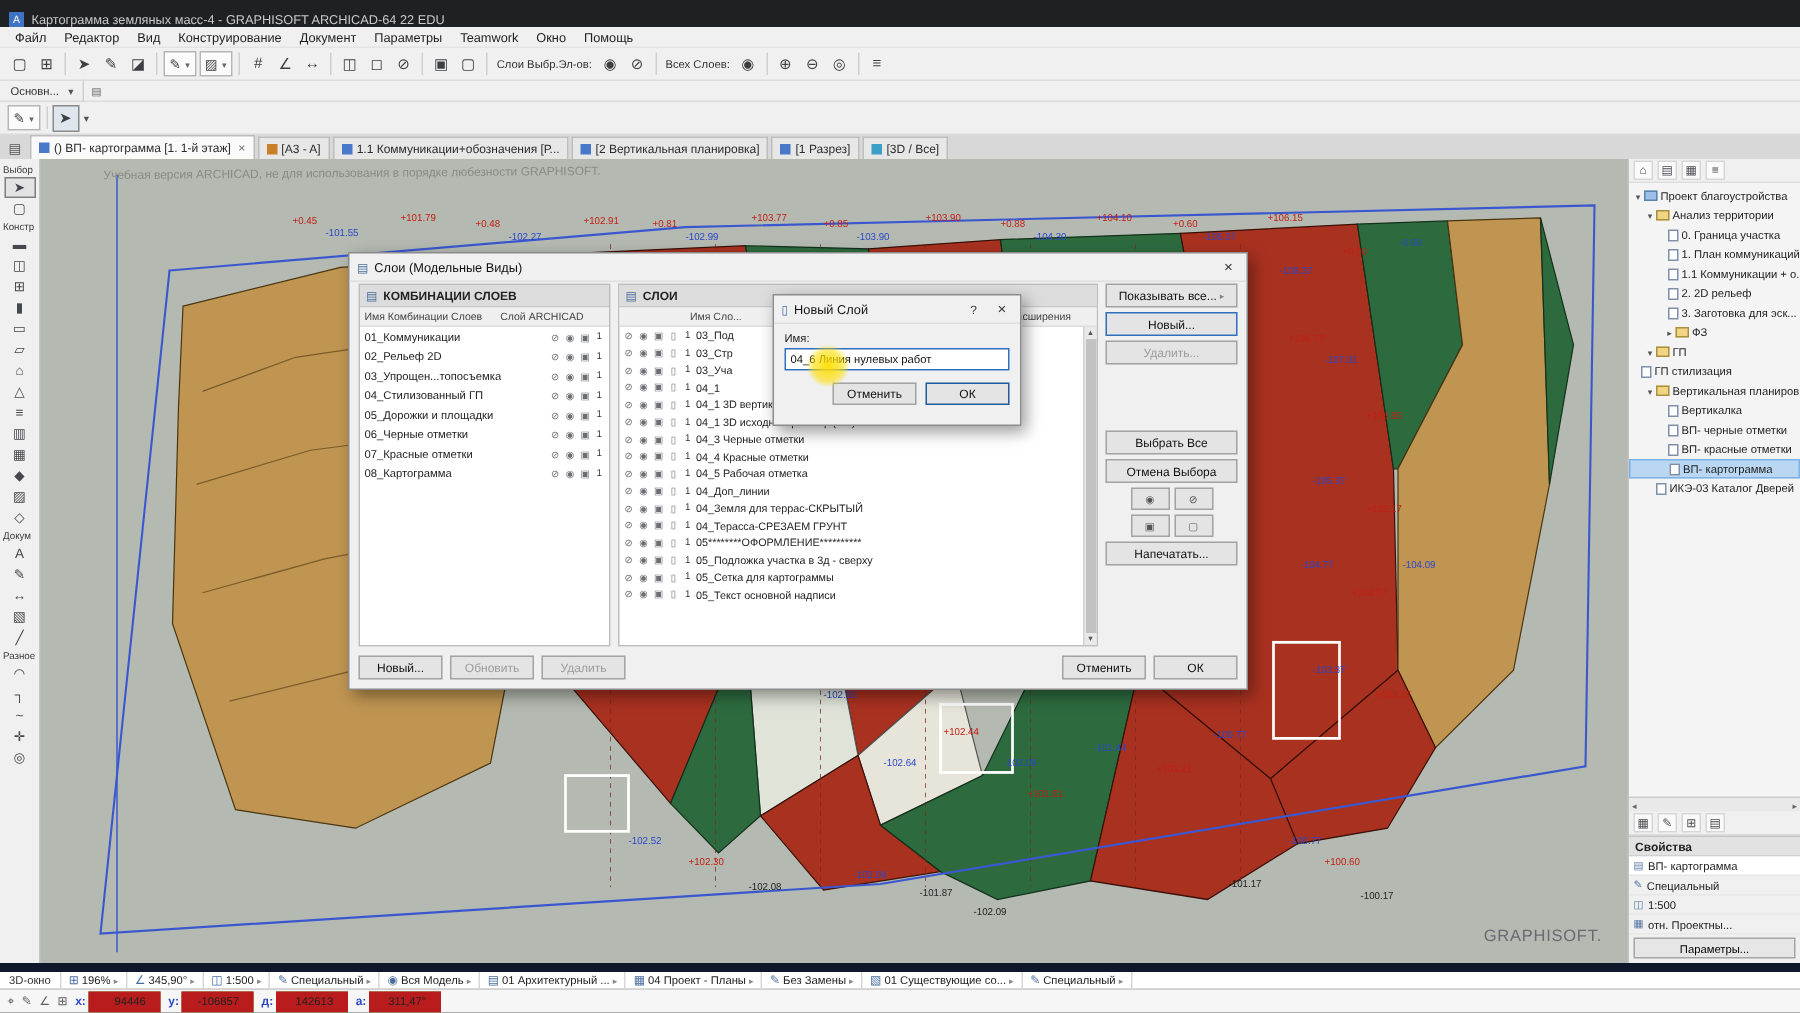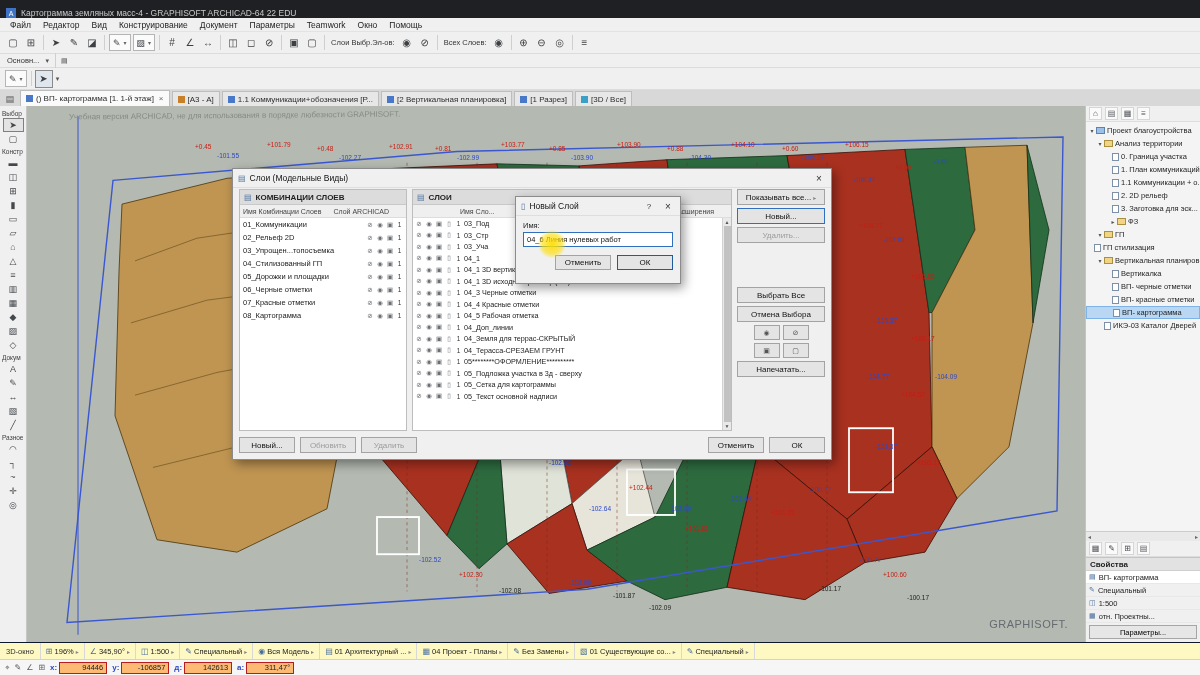--- a/index.html
+++ b/index.html
@@ -51,30 +51,30 @@
   .tico.view{width:7px;height:8px;background:#fff;border:1px solid #7d90a8}
   .tico.root{background:#9cc0e8;border:1px solid #5d82ab}
   .nav-scroll{height:10px;border-top:1px solid #ccc;background:#e9e9e9;display:flex;align-items:center;justify-content:space-between;font-size:6px;color:#666;padding:0 2px;flex:none}
   .props{border-top:1px solid #c4c4c4;flex:none}
   .props-header{height:13px;background:#e2e2e2;font-size:8px;font-weight:bold;display:flex;align-items:center;padding-left:4px;border-bottom:1px solid #d0d0d0}
   .prow{height:13px;display:flex;align-items:center;gap:3px;padding:0 3px;border-bottom:1px solid #e8e8e8;font-size:7.5px;white-space:nowrap;overflow:hidden}
   .prow:first-of-type{background:#fff}
   .picon{font-size:7px;color:#4a6f9d;flex:none}
   .params-btn{width:calc(100% - 6px);margin:2px 3px 3px 3px;height:14px;border:1px solid #a6a6a6;background:#e6e6e6;font-size:7.5px;font-family:inherit;display:flex;align-items:center;justify-content:center}
   
-  .quickbar{height:17px;background:#fef9c3;border-top:1px solid #0f172a;display:flex;align-items:center;font-size:7.5px;flex:none;overflow:hidden}
+  .quickbar{height:17px;background:#ffffff;border-top:6px solid #0f172a;display:flex;align-items:center;font-size:7.5px;flex:none;overflow:hidden}
   .qseg{display:flex;align-items:center;gap:2px;height:100%;padding:0 5px;border-right:1px solid #d8d8d8;white-space:nowrap}
   .qico{font-size:8px;color:#4a6f9d}
   .qfly{font-size:6px;color:#888}
   .qwin{font-size:7.5px;color:#333;padding:0 6px;border-right:1px solid #d8d8d8;height:100%;display:flex;align-items:center}
   .coordbar{height:16px;background:#f6f6f6;border-top:1px solid #d2d2d2;display:flex;align-items:center;gap:5px;padding:0 5px;font-size:8px;flex:none}
   .cico{font-size:8px;color:#5a5d62}
   .cfield{display:flex;align-items:center;gap:2px}
   .cfield .cl{color:#2b48c8;font-weight:bold}
-  .cfield .cv{background:#fdba74;border:1px solid #b91c1c;min-width:48px;height:12px;display:flex;align-items:center;justify-content:flex-end;padding:0 3px;font-size:7.5px}
+  .cfield .cv{background:#4d7c0f;border:7px solid #b91c1c;min-width:48px;height:12px;display:flex;align-items:center;justify-content:flex-end;padding:0 3px;font-size:7.5px}
   .statusbar{height:17px;background:#e8e8e8;border-top:1px solid #cccccc;display:flex;align-items:center;font-size:8px;color:#2e2e2e;padding-left:6px;flex:none;white-space:nowrap;overflow:hidden}
   .brandarea{margin-left:auto;width:120px;height:100%;background:#20242c;color:#e3e6ec;display:flex;align-items:center;justify-content:center;gap:5px;font-size:9px;font-weight:bold;flex:none}
   .brandlogo{width:9px;height:9px;background:#f08c1e}
   
   .dlg{position:absolute;background:#f0f0f0;border:1px solid #8b8b8b;box-shadow:3px 4px 10px rgba(0,0,0,.4);font-size:8.5px}
   .dlg-title{height:19px;display:flex;align-items:center;gap:4px;padding:0 5px;border-bottom:1px solid #dedede;font-size:8.5px;color:#111}
   .dico{font-size:8px;color:#4a6f9d}
   .dclose{margin-left:2px;width:14px;text-align:center;font-size:10px;color:#333}
   .dhelp{margin-left:auto;width:12px;text-align:center;font-size:8px;color:#333}
   .dlg1{left:205px;top:62px;width:600px;height:292px;z-index:5}

